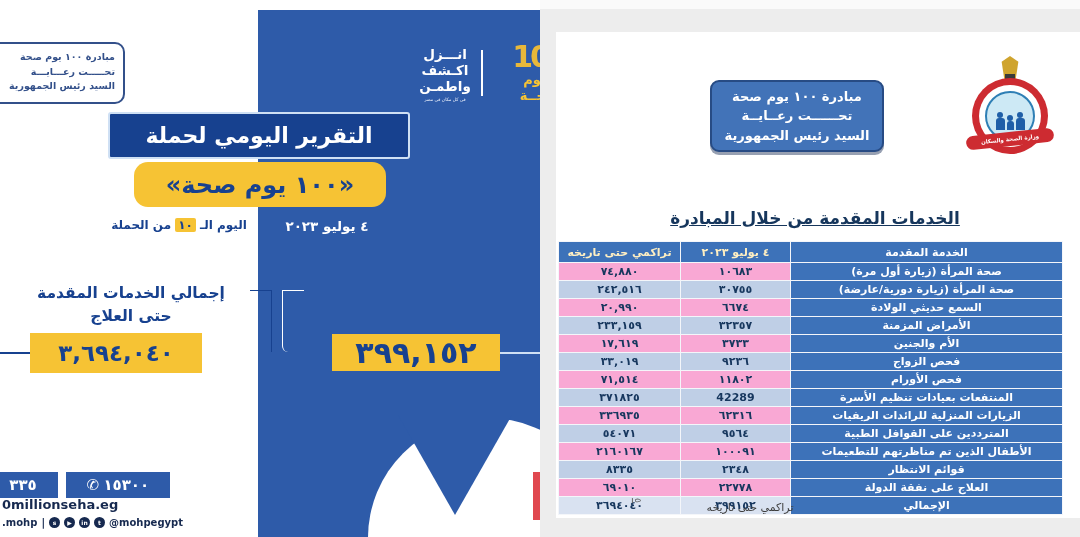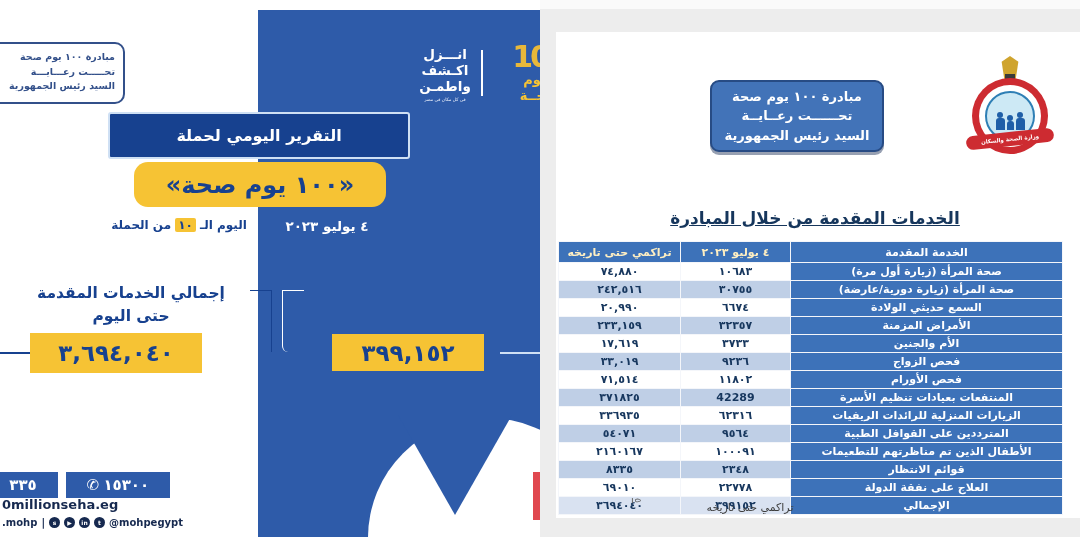--- a/index.html
+++ b/index.html
@@ -17,34 +17,34 @@
   .slogan { position:absolute; left:413px; top:47px; width:64px; text-align:center; color:#fff;
     font-weight:bold; font-size:13.5px; line-height:1.18; direction:rtl; }
   .slogan .sub { font-size:4.5px; font-weight:normal; margin-top:2px; color:#e8eefb; }
   .slogan-divider { position:absolute; left:481px; top:50px; width:2px; height:46px; background:#fff; }
   .logo-fragment { position:absolute; left:487px; top:42px; width:104px; text-align:center; color:#e8b83a; }
   .logo-fragment .num { font-size:30px; font-weight:bold; letter-spacing:-3px; line-height:1; }
   .logo-fragment .w { font-size:13px; font-weight:bold; color:#f6c334; line-height:1.25; direction:rtl; }
 
   .title-box { position:absolute; left:108px; top:112px; width:302px; height:47px; background:#17418f;
     border:2px solid #cfe0f4; border-radius:3px; display:flex; align-items:center; justify-content:center;
-    color:#fff; font-size:16px; font-weight:bold; direction:rtl; }
+    color:#fff; font-size:22px; font-weight:bold; direction:rtl; }
   .campaign-box { position:absolute; left:134px; top:162px; width:252px; height:45px; background:#f6c334;
     border-radius:14px; display:flex; align-items:center; justify-content:center;
     color:#17418f; font-size:24px; font-weight:bold; direction:rtl; }
   .date-line { position:absolute; left:262px; top:218px; width:130px; text-align:center; color:#fff;
     font-size:13.5px; font-weight:bold; direction:rtl; }
   .day-line { position:absolute; left:100px; top:218px; width:158px; text-align:center; color:#17418f;
     font-size:12px; font-weight:bold; direction:rtl; }
   .day-line .hl { background:#f6c334; padding:0 3px; border-radius:2px; }
 
   .stat-label-today { position:absolute; left:298px; top:282px; width:226px; text-align:center; color:#fff;
     font-size:15.5px; font-weight:bold; line-height:1.5; direction:rtl; }
-  .stat-value-today { position:absolute; left:332px; top:334px; width:152px; height:37px; background:#f6c334;
-    display:flex; align-items:center; justify-content:center; color:#17418f; font-size:23px; font-weight:bold; }
+  .stat-value-today { position:absolute; left:332px; top:334px; width:168px; height:37px; background:#f6c334;
+    display:flex; align-items:center; justify-content:center; color:#17418f; font-size:30px; font-weight:bold; }
   .stat-label-total { position:absolute; left:12px; top:282px; width:238px; text-align:center; color:#17418f;
     font-size:15.5px; font-weight:bold; line-height:1.5; direction:rtl; }
   .stat-value-total { position:absolute; left:30px; top:333px; width:172px; height:40px; background:#f6c334;
     display:flex; align-items:center; justify-content:center; color:#17418f; font-size:23px; font-weight:bold; }
   .bracket-w { position:absolute; left:282px; top:290px; width:22px; height:62px;
     border-left:1.5px solid #fff; border-top:1.5px solid #fff; border-bottom-left-radius:6px; }
   .line-w { position:absolute; left:500px; top:352px; width:40px; height:1.5px; background:#cfe0f4; }
   .bracket-b { position:absolute; left:250px; top:290px; width:22px; height:62px;
     border-right:1.5px solid #17418f; border-top:1.5px solid #17418f; }
   .line-b { position:absolute; left:0; top:352px; width:30px; height:1.5px; background:#17418f; }
@@ -100,21 +100,21 @@
     font-size:17px; font-weight:bold; text-decoration:underline; direction:rtl; }
 
   table.svc-table { position:absolute; left:18px; top:241px; width:504px; border-collapse:collapse;
     direction:rtl; table-layout:fixed; border:1px solid #b9c6da; }
   table.svc-table th, table.svc-table td { border:1px solid #f4f6fa; height:18px; padding:0 3px;
     text-align:center; overflow:hidden; white-space:nowrap; }
   table.svc-table th { height:21px; background:#3d72b9; font-size:11px; font-weight:bold; }
   th.h-svc { color:#ffffff; }
   th.h-num { color:#ffefc2; }
   td.svc { background:#3d72b9; color:#fff; font-size:11px; font-weight:bold; }
-  td.num { background:#ffffff; color:#17375e; font-size:11px; font-weight:bold; }
+  td.num { background:#f9a8d4; color:#17375e; font-size:11px; font-weight:bold; }
   tr.alt td.num { background:#bfcfe6; }
   tr.total td.num { background:#d9e2f1; }
 
   .foot-label { position:absolute; left:150px; top:501px; width:120px; text-align:center; color:#3f3f3f;
     font-size:11px; direction:rtl; }
   .rot-mark { position:absolute; left:95px; top:495px; transform:rotate(90deg); font-size:9px; color:#666;
     border-bottom:1px solid #666; }
 </style>
 </head>
 <body>
@@ -151,21 +151,21 @@
     <div class="day-line"><span>اليوم الـ </span><span class="hl">١٠</span><span> من الحملة</span></div>
 
     <div class="bracket-w"></div>
     <div class="line-w"></div>
     <div class="stat-value-today">٣٩٩,١٥٢</div>
 
     <div class="bracket-b"></div>
     <div class="line-b"></div>
     <div class="stat-label-total">
       <div>إجمالي الخدمات المقدمة</div>
-      <div>حتى اليوم</div>
+      <div>حتى العلاج</div>
     </div>
     <div class="stat-value-total">٣,٦٩٤,٠٤٠</div>
 
     <div class="check-circle"></div>
     <div class="check-v"></div>
     <div class="red-sliver"></div>
 
     <div class="hotline l">٣٣٥</div>
     <div class="hotline r">
       <span>✆</span>

